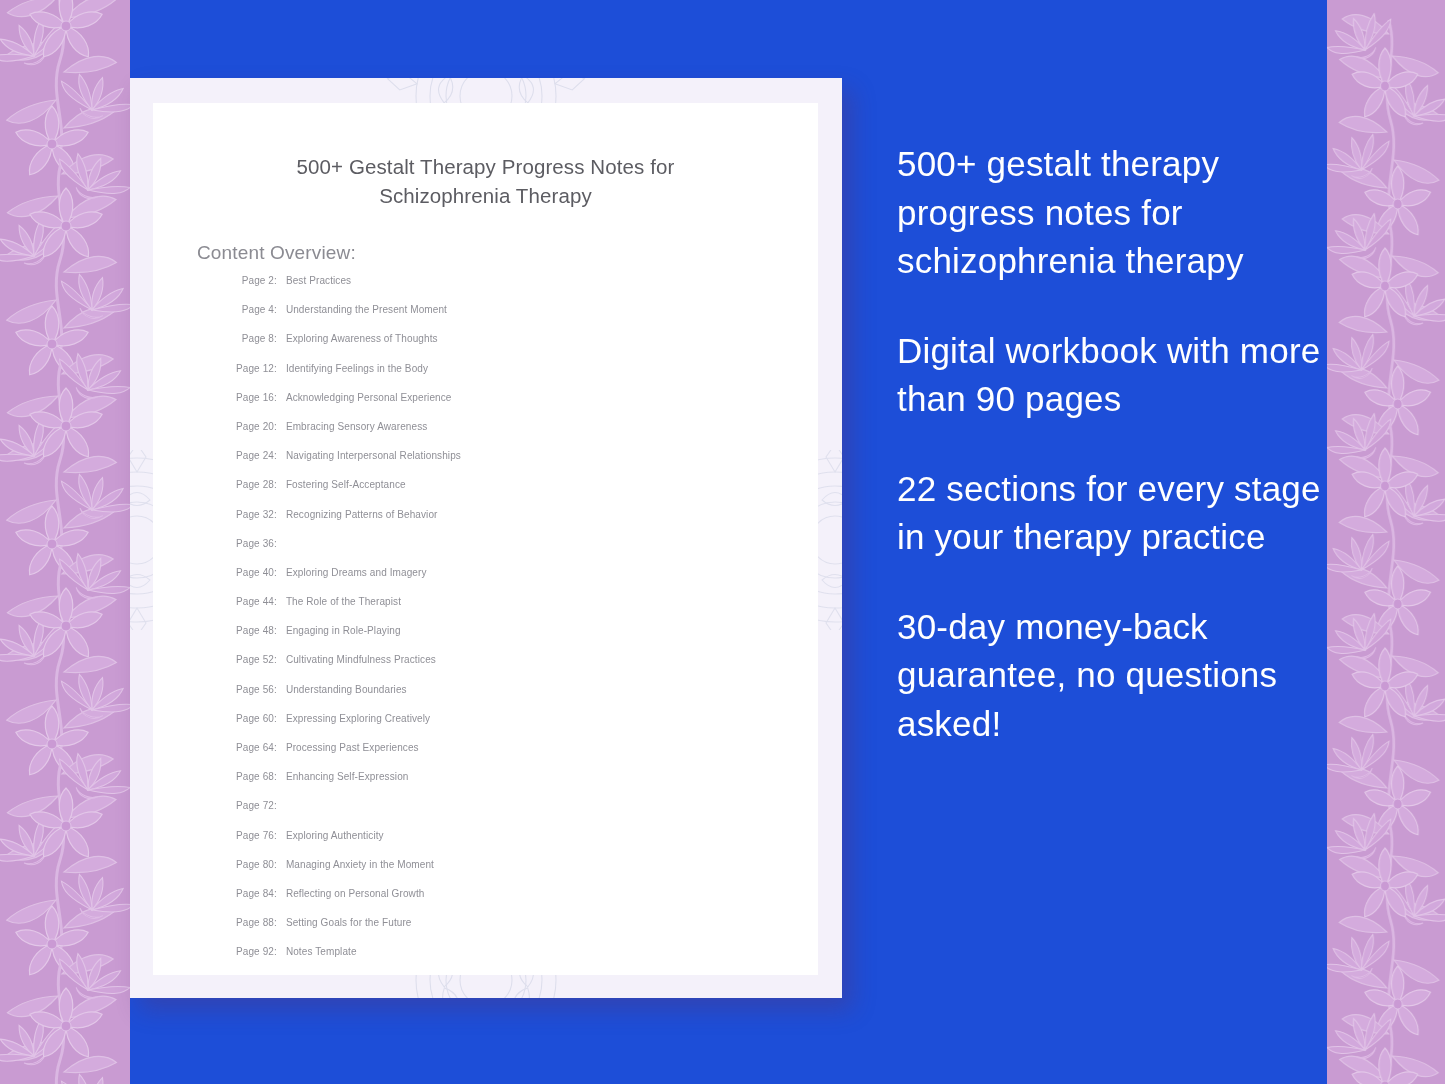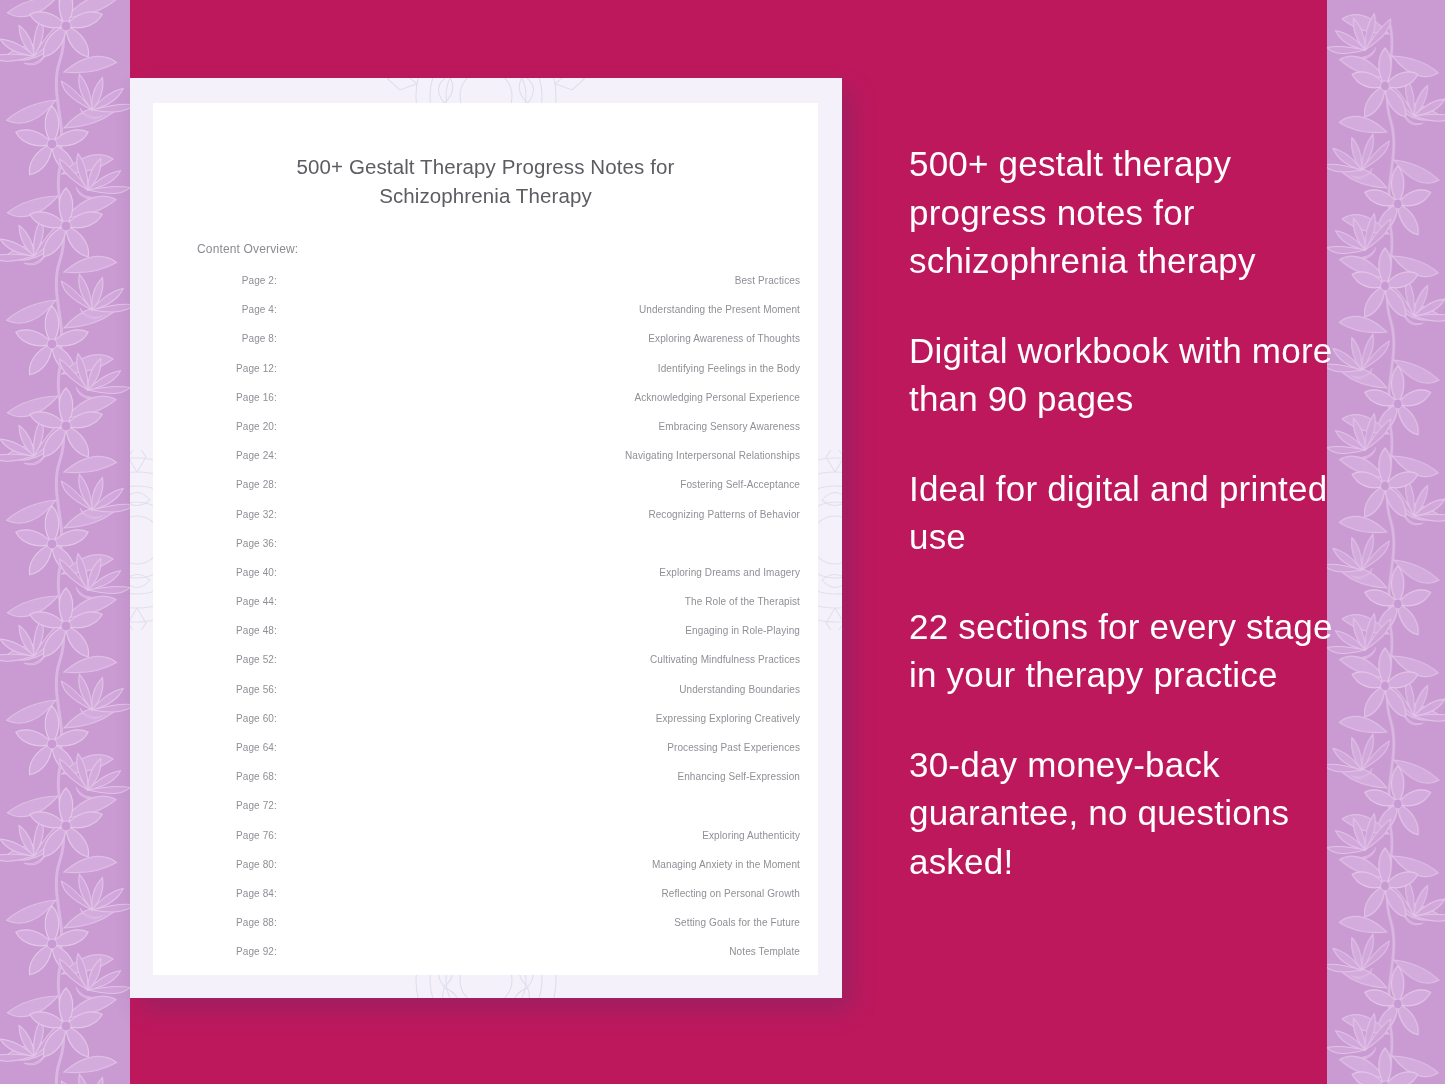--- a/index.html
+++ b/index.html
@@ -11,21 +11,21 @@
     height: 1084px;
     overflow: hidden;
     font-family: "Liberation Sans", sans-serif;
     background: #c99bd2;
   }
 
   #stage {
     position: relative;
     width: 1445px;
     height: 1084px;
-    background: #be185d;
+    background: #1d4ed8;
     overflow: hidden;
   }
 
   
   .vine {
     position: absolute;
     top: 0;
     height: 1084px;
     width: 130px;
     pointer-events: none;
@@ -75,21 +75,21 @@
     line-height: 29px;
     color: #5c5c62;
     font-weight: 400;
     letter-spacing: 0.1px;
   }
 
   #overview-label {
     position: absolute;
     left: 44px;
     top: 139px;
-    font-size: 12px;
+    font-size: 19px;
     color: #8b8b92;
     letter-spacing: 0.15px;
   }
 
   #toc {
     position: absolute;
     left: 67px;
     top: 172px;
     width: 580px;
   }
@@ -104,29 +104,28 @@
   }
   .toc-page {
     width: 54px;
     text-align: right;
     flex: 0 0 auto;
   }
   .toc-colon {
     flex: 0 0 auto;
     padding-right: 9px;
   }
-  .toc-topic { flex: 1 1 auto; text-align: right; }
+  .toc-topic { flex: 1 1 auto; }
 
   
   #promo {
     position: absolute;
     left: 897px;
     top: 140px;
     width: 430px;
-    margin-left: 12px;
   }
   .promo-block {
     color: #ffffff;
     font-size: 35px;
     line-height: 48.5px;
     font-weight: 400;
     letter-spacing: 0.2px;
     margin-bottom: 41px;
   }
   .promo-block:last-child { margin-bottom: 0; }
@@ -510,18 +509,17 @@
             <span class="toc-topic">Notes Template</span>
           </div>
         </div>
 
     </div>
   </div>
 
   <div id="promo">
       <div class="promo-block">500+ gestalt therapy progress notes for schizophrenia therapy</div>
       <div class="promo-block">Digital workbook with more than 90 pages</div>
-      <div class="promo-block">Ideal for digital and printed use</div>
       <div class="promo-block">22 sections for every stage in your therapy practice</div>
       <div class="promo-block">30-day money-back guarantee, no questions asked!</div>
     </div>
 
 </div>
 
 </body></html>

